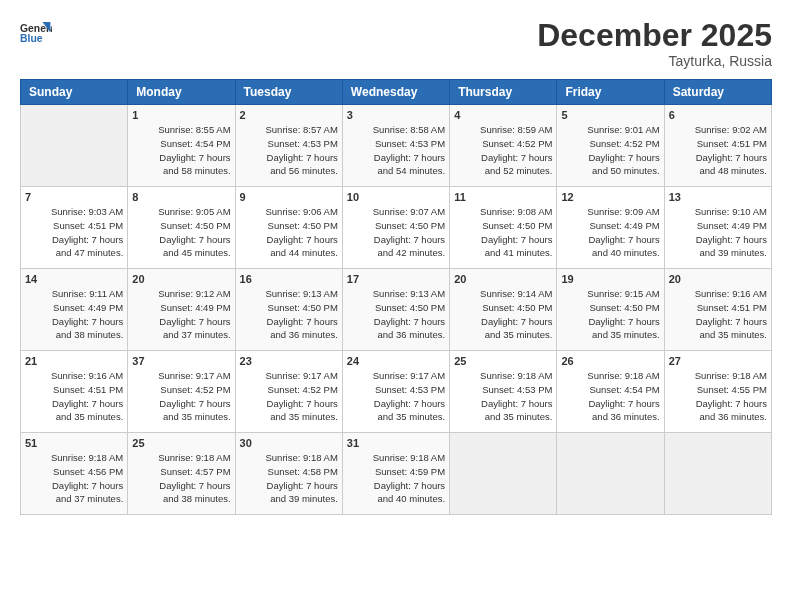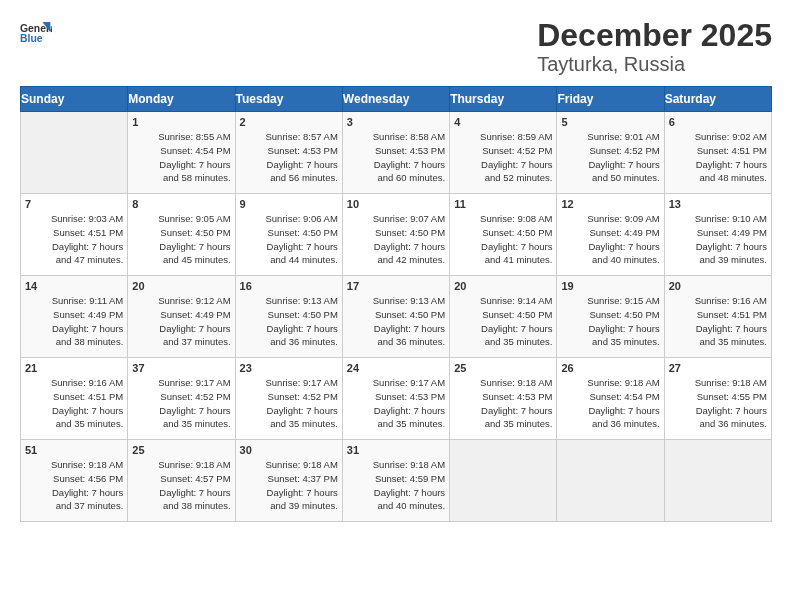--- a/index.html
+++ b/index.html
@@ -24,42 +24,43 @@
     .logo {
       display: flex;
       align-items: center;
       gap: 4px;
     }
     .logo-icon {
       width: 32px;
       height: 32px;
     }
     .title-block {
+      text-align: right;
     }
     .month-title {
       font-size: 32px;
       font-weight: bold;
       color: #333;
       line-height: 1.1;
     }
     .location {
-      font-size: 20px;
+      font-size: 14px;
       color: #555;
     }
     table {
       width: 100%;
       border-collapse: collapse;
       table-layout: fixed;
     }
     thead tr th {
       background: #2a6db5;
       color: #fff;
       font-size: 12px;
       font-weight: bold;
-      padding: 5px 0;
+      padding: 5px 8px;
       text-align: left;
       border: 1px solid #1a5a9a;
     }
     tbody tr td {
       border: 1px solid #ccc;
       vertical-align: top;
       padding: 4px 4px 4px 4px;
       font-size: 9.5px;
       color: #333;
       height: 82px;
@@ -118,21 +119,21 @@
           <td>
             <span class="day-number">1</span>
             <div class="cell-content"><span>Sunrise: 8:55 AM</span><br><span>Sunset: 4:54 PM</span><br><span>Daylight: 7 hours</span><br><span>and 58 minutes.</span></div>
           </td>
           <td>
             <span class="day-number">2</span>
             <div class="cell-content"><span>Sunrise: 8:57 AM</span><br><span>Sunset: 4:53 PM</span><br><span>Daylight: 7 hours</span><br><span>and 56 minutes.</span></div>
           </td>
           <td>
             <span class="day-number">3</span>
-            <div class="cell-content"><span>Sunrise: 8:58 AM</span><br><span>Sunset: 4:53 PM</span><br><span>Daylight: 7 hours</span><br><span>and 60 minutes.</span></div>
+            <div class="cell-content"><span>Sunrise: 8:58 AM</span><br><span>Sunset: 4:53 PM</span><br><span>Daylight: 7 hours</span><br><span>and 54 minutes.</span></div>
           </td>
           <td>
             <span class="day-number">4</span>
             <div class="cell-content"><span>Sunrise: 8:59 AM</span><br><span>Sunset: 4:52 PM</span><br><span>Daylight: 7 hours</span><br><span>and 52 minutes.</span></div>
           </td>
           <td>
             <span class="day-number">5</span>
             <div class="cell-content"><span>Sunrise: 9:01 AM</span><br><span>Sunset: 4:52 PM</span><br><span>Daylight: 7 hours</span><br><span>and 50 minutes.</span></div>
           </td>
           <td>
@@ -234,21 +235,21 @@
           <td>
             <span class="day-number">51</span>
             <div class="cell-content"><span>Sunrise: 9:18 AM</span><br><span>Sunset: 4:56 PM</span><br><span>Daylight: 7 hours</span><br><span>and 37 minutes.</span></div>
           </td>
           <td>
             <span class="day-number">25</span>
             <div class="cell-content"><span>Sunrise: 9:18 AM</span><br><span>Sunset: 4:57 PM</span><br><span>Daylight: 7 hours</span><br><span>and 38 minutes.</span></div>
           </td>
           <td>
             <span class="day-number">30</span>
-            <div class="cell-content"><span>Sunrise: 9:18 AM</span><br><span>Sunset: 4:37 PM</span><br><span>Daylight: 7 hours</span><br><span>and 39 minutes.</span></div>
+            <div class="cell-content"><span>Sunrise: 9:18 AM</span><br><span>Sunset: 4:58 PM</span><br><span>Daylight: 7 hours</span><br><span>and 39 minutes.</span></div>
           </td>
           <td>
             <span class="day-number">31</span>
             <div class="cell-content"><span>Sunrise: 9:18 AM</span><br><span>Sunset: 4:59 PM</span><br><span>Daylight: 7 hours</span><br><span>and 40 minutes.</span></div>
           </td>
           <td class="empty-cell"></td>
           <td class="empty-cell"></td>
           <td class="empty-cell"></td>
         </tr>
       </tbody>

